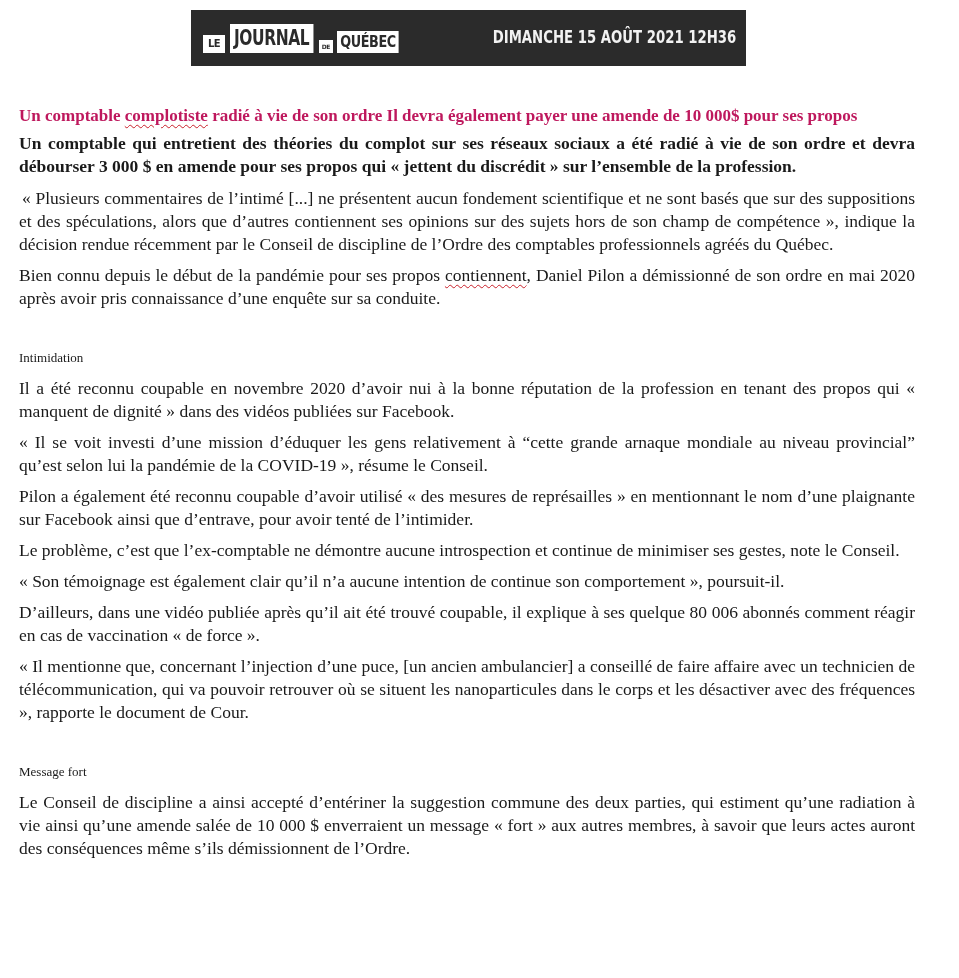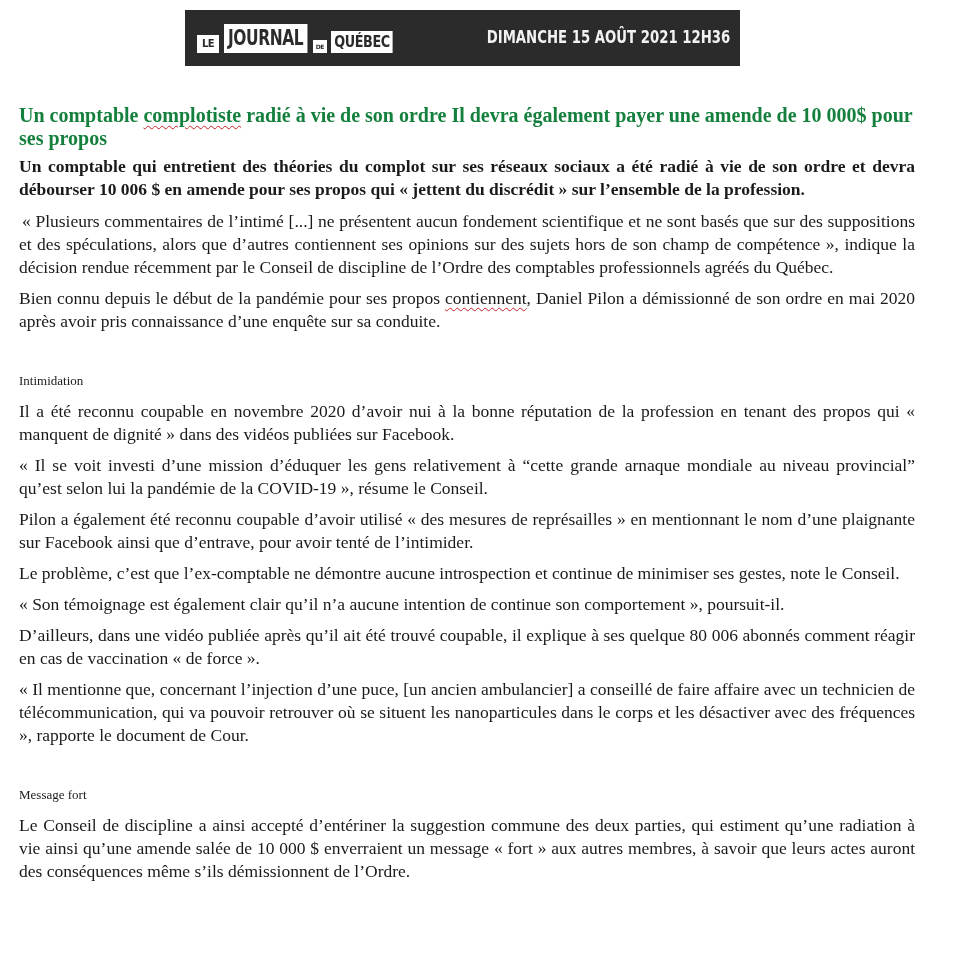--- a/index.html
+++ b/index.html
@@ -10,21 +10,21 @@
     body {
       width: 959px;
       height: 978px;
       position: relative;
       overflow: hidden;
       font-family: "Liberation Serif", serif;
       color: #1a1a1a;
     }
     .banner {
       position: absolute;
-      left: 185px;
+      left: 191px;
       top: 10px;
       width: 555px;
       height: 56px;
       background: #2b2b2b;
       box-sizing: border-box;
     }
     .logo {
       position: absolute;
       left: 12px;
       top: 13px;
@@ -82,23 +82,23 @@
       transform-origin: right center;
       white-space: nowrap;
     }
     .article {
       position: absolute;
       left: 19px;
       top: 104px;
       width: 896px;
     }
     .title {
-      color: #15803d;
+      color: #be185d;
       font-weight: bold;
-      font-size: 20px;
+      font-size: 17px;
       line-height: 23px;
       margin: 0 0 5px 0;
     }
     .spell {
       text-decoration: underline wavy #c8202a;
       text-decoration-thickness: 1px;
       text-underline-offset: 3px;
     }
     .lead {
       font-weight: bold;
@@ -137,21 +137,21 @@
     <span class="box journal">JOURNAL</span>
     <span class="box de">DE</span>
     <span class="box quebec">QUÉBEC</span>
   </div>
   <div class="banner-date">DIMANCHE 15 AOÛT 2021 12H36</div>
 </div>
 
 <div class="article">
   <h1 class="title"><span>Un comptable </span><span class="spell">complotiste</span><span> radié à vie de son ordre Il devra également payer une amende de 10 000$ pour ses propos</span></h1>
 
-  <p class="lead">Un comptable qui entretient des théories du complot sur ses réseaux sociaux a été radié à vie de son ordre et devra débourser 10 006 $ en amende pour ses propos qui « jettent du discrédit » sur l’ensemble de la profession.</p>
+  <p class="lead">Un comptable qui entretient des théories du complot sur ses réseaux sociaux a été radié à vie de son ordre et devra débourser 3 000 $ en amende pour ses propos qui « jettent du discrédit » sur l’ensemble de la profession.</p>
 
   <p class="body quote-first">« Plusieurs commentaires de l’intimé [...] ne présentent aucun fondement scientifique et ne sont basés que sur des suppositions et des spéculations, alors que d’autres contiennent ses opinions sur des sujets hors de son champ de compétence », indique la décision rendue récemment par le Conseil de discipline de l’Ordre des comptables professionnels agréés du Québec.</p>
 
   <p class="body"><span>Bien connu depuis le début de la pandémie pour ses propos </span><span class="spell">contiennent</span><span>, Daniel Pilon a démissionné de son ordre en mai 2020 après avoir pris connaissance d’une enquête sur sa conduite.</span></p>
 
   <div class="gap-large"></div>
 
   <h2 class="subhead">Intimidation</h2>
   <p class="body">Il a été reconnu coupable en novembre 2020 d’avoir nui à la bonne réputation de la profession en tenant des propos qui « manquent de dignité » dans des vidéos publiées sur Facebook.</p>
   <p class="body">« Il se voit investi d’une mission d’éduquer les gens relativement à “cette grande arnaque mondiale au niveau provincial” qu’est selon lui la pandémie de la COVID-19 », résume le Conseil.</p>

